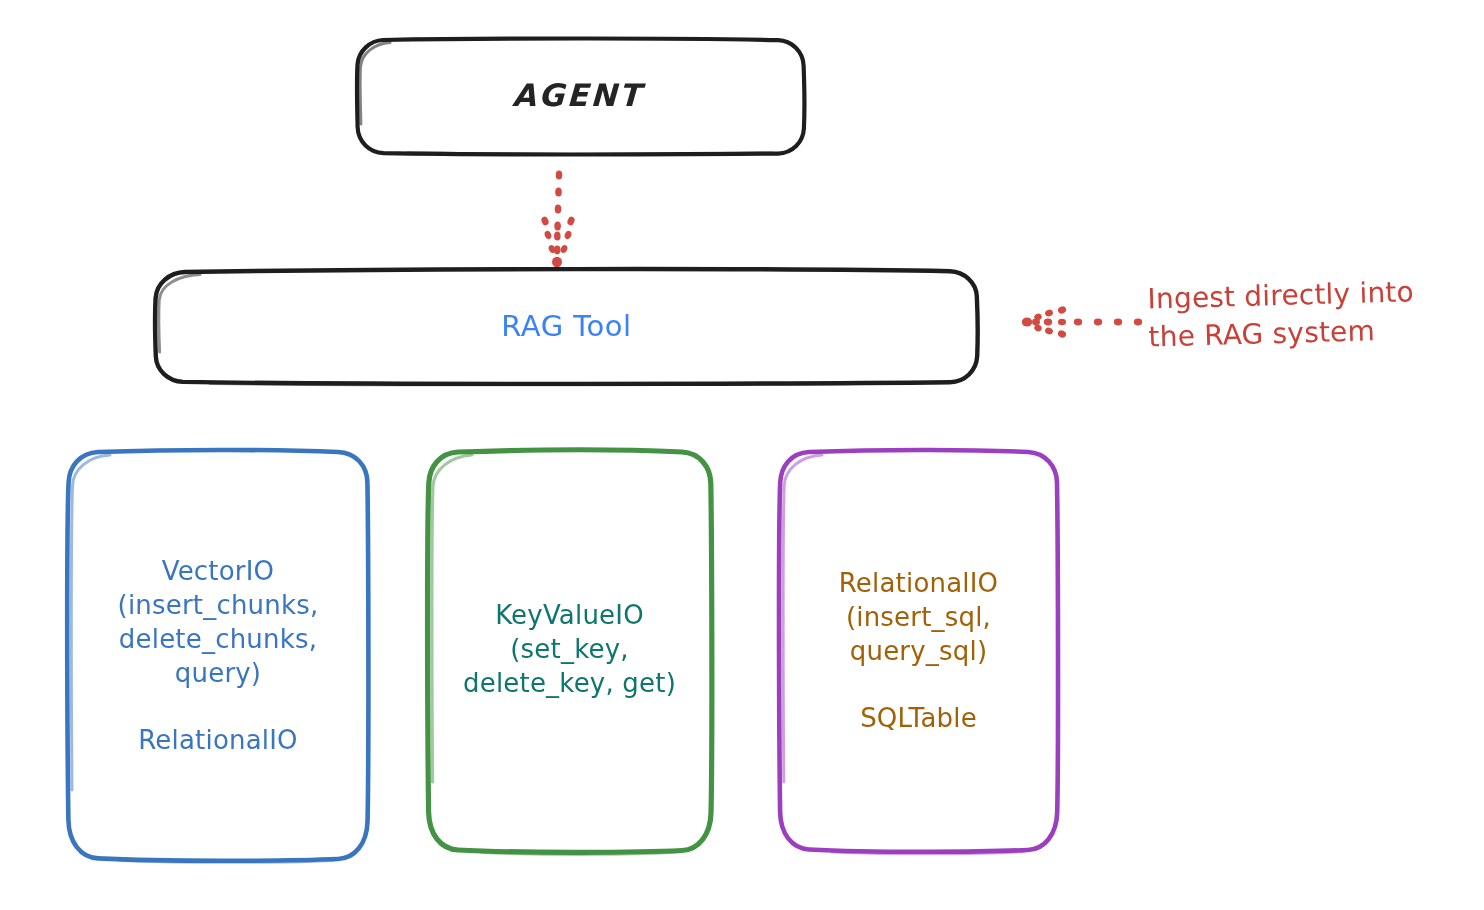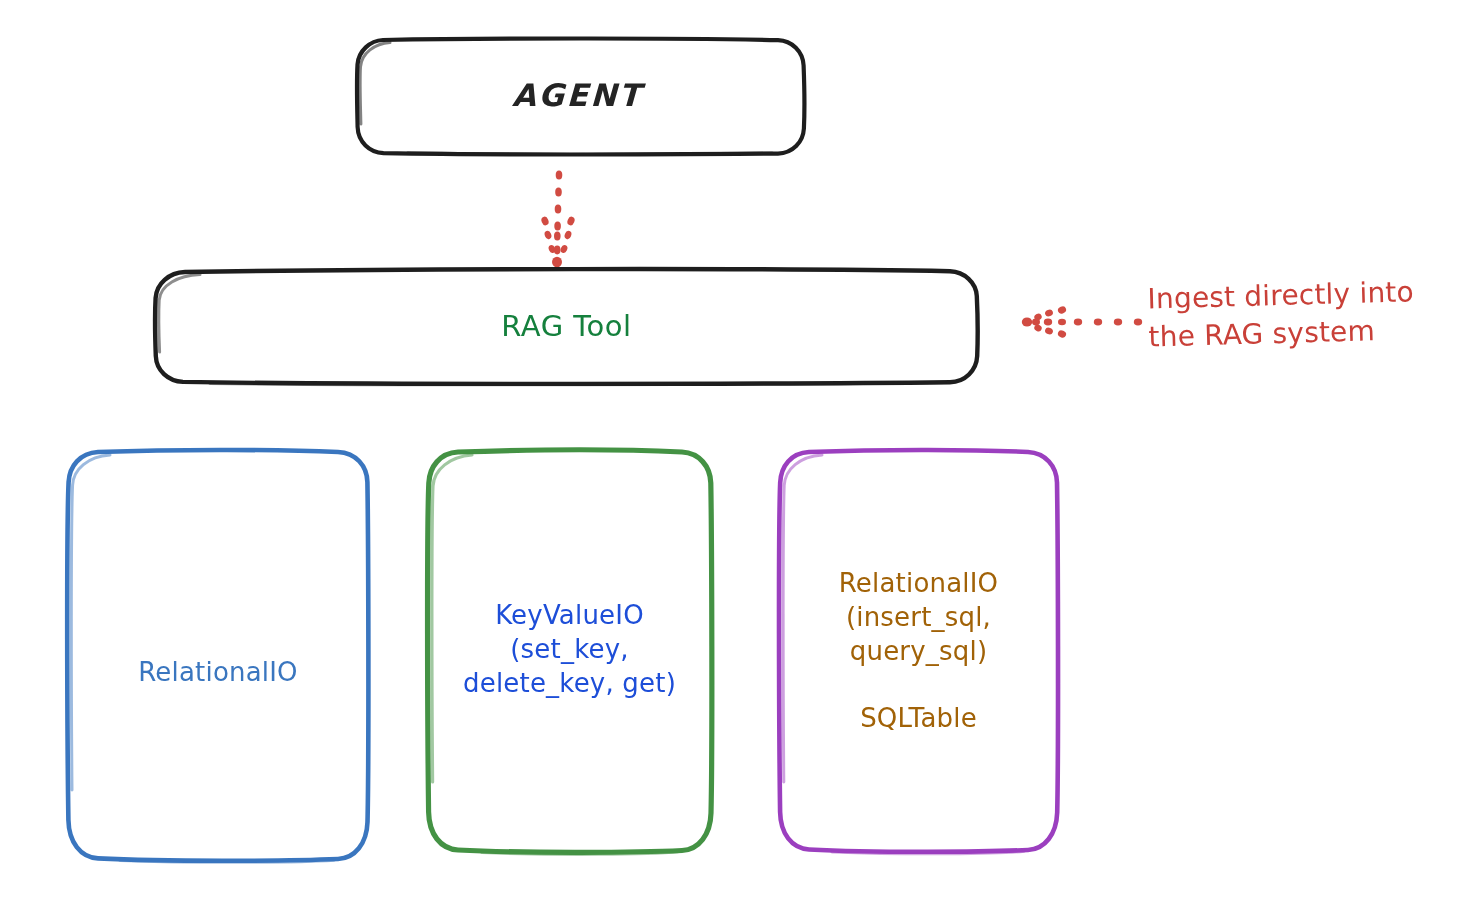--- a/index.html
+++ b/index.html
@@ -60,21 +60,21 @@
   #rag-tool-node {
     left: 155px;
     top: 270px;
     width: 823px;
     height: 113px;
   }
   #rag-tool-node .node-label {
     font-family: "DejaVu Sans", sans-serif;
     font-size: 29px;
     font-weight: 500;
-    color: #15803d;
+    color: #3b82f6;
     letter-spacing: 0.5px;
   }
 
   
   #vector-io-node {
     left: 68px;
     top: 450px;
     width: 300px;
     height: 410px;
   }
@@ -111,21 +111,21 @@
     display: flex;
     flex-direction: column;
     align-items: center;
     justify-content: center;
     width: 100%;
   }
 
   #vector-io-node .io-label,
   #vector-io-node .io-sub { color: #3a76bf; }
   #key-value-io-node .io-label,
-  #key-value-io-node .io-sub { color: #1d4ed8; }
+  #key-value-io-node .io-sub { color: #0f766e; }
   #relational-io-node .io-label,
   #relational-io-node .io-sub { color: #a16207; }
 
   
   #ingest-annotation {
     position: absolute;
     left: 1148px;
     top: 276px;
     width: 330px;
     color: #c94038;
@@ -254,20 +254,24 @@
 <div class="node" id="agent-node">
   <div class="node-label">AGENT</div>
 </div>
 
 <div class="node" id="rag-tool-node">
   <div class="node-label">RAG Tool</div>
 </div>
 
 <div class="node" id="vector-io-node">
   <div class="io-inner">
+    <div class="io-label">VectorIO
+(insert_chunks,
+delete_chunks,
+query)</div>
     <div class="io-sub">RelationalIO</div>
   </div>
 </div>
 
 <div class="node" id="key-value-io-node">
   <div class="io-inner">
     <div class="io-label">KeyValueIO
 (set_key,
 delete_key, get)</div>
   </div>

